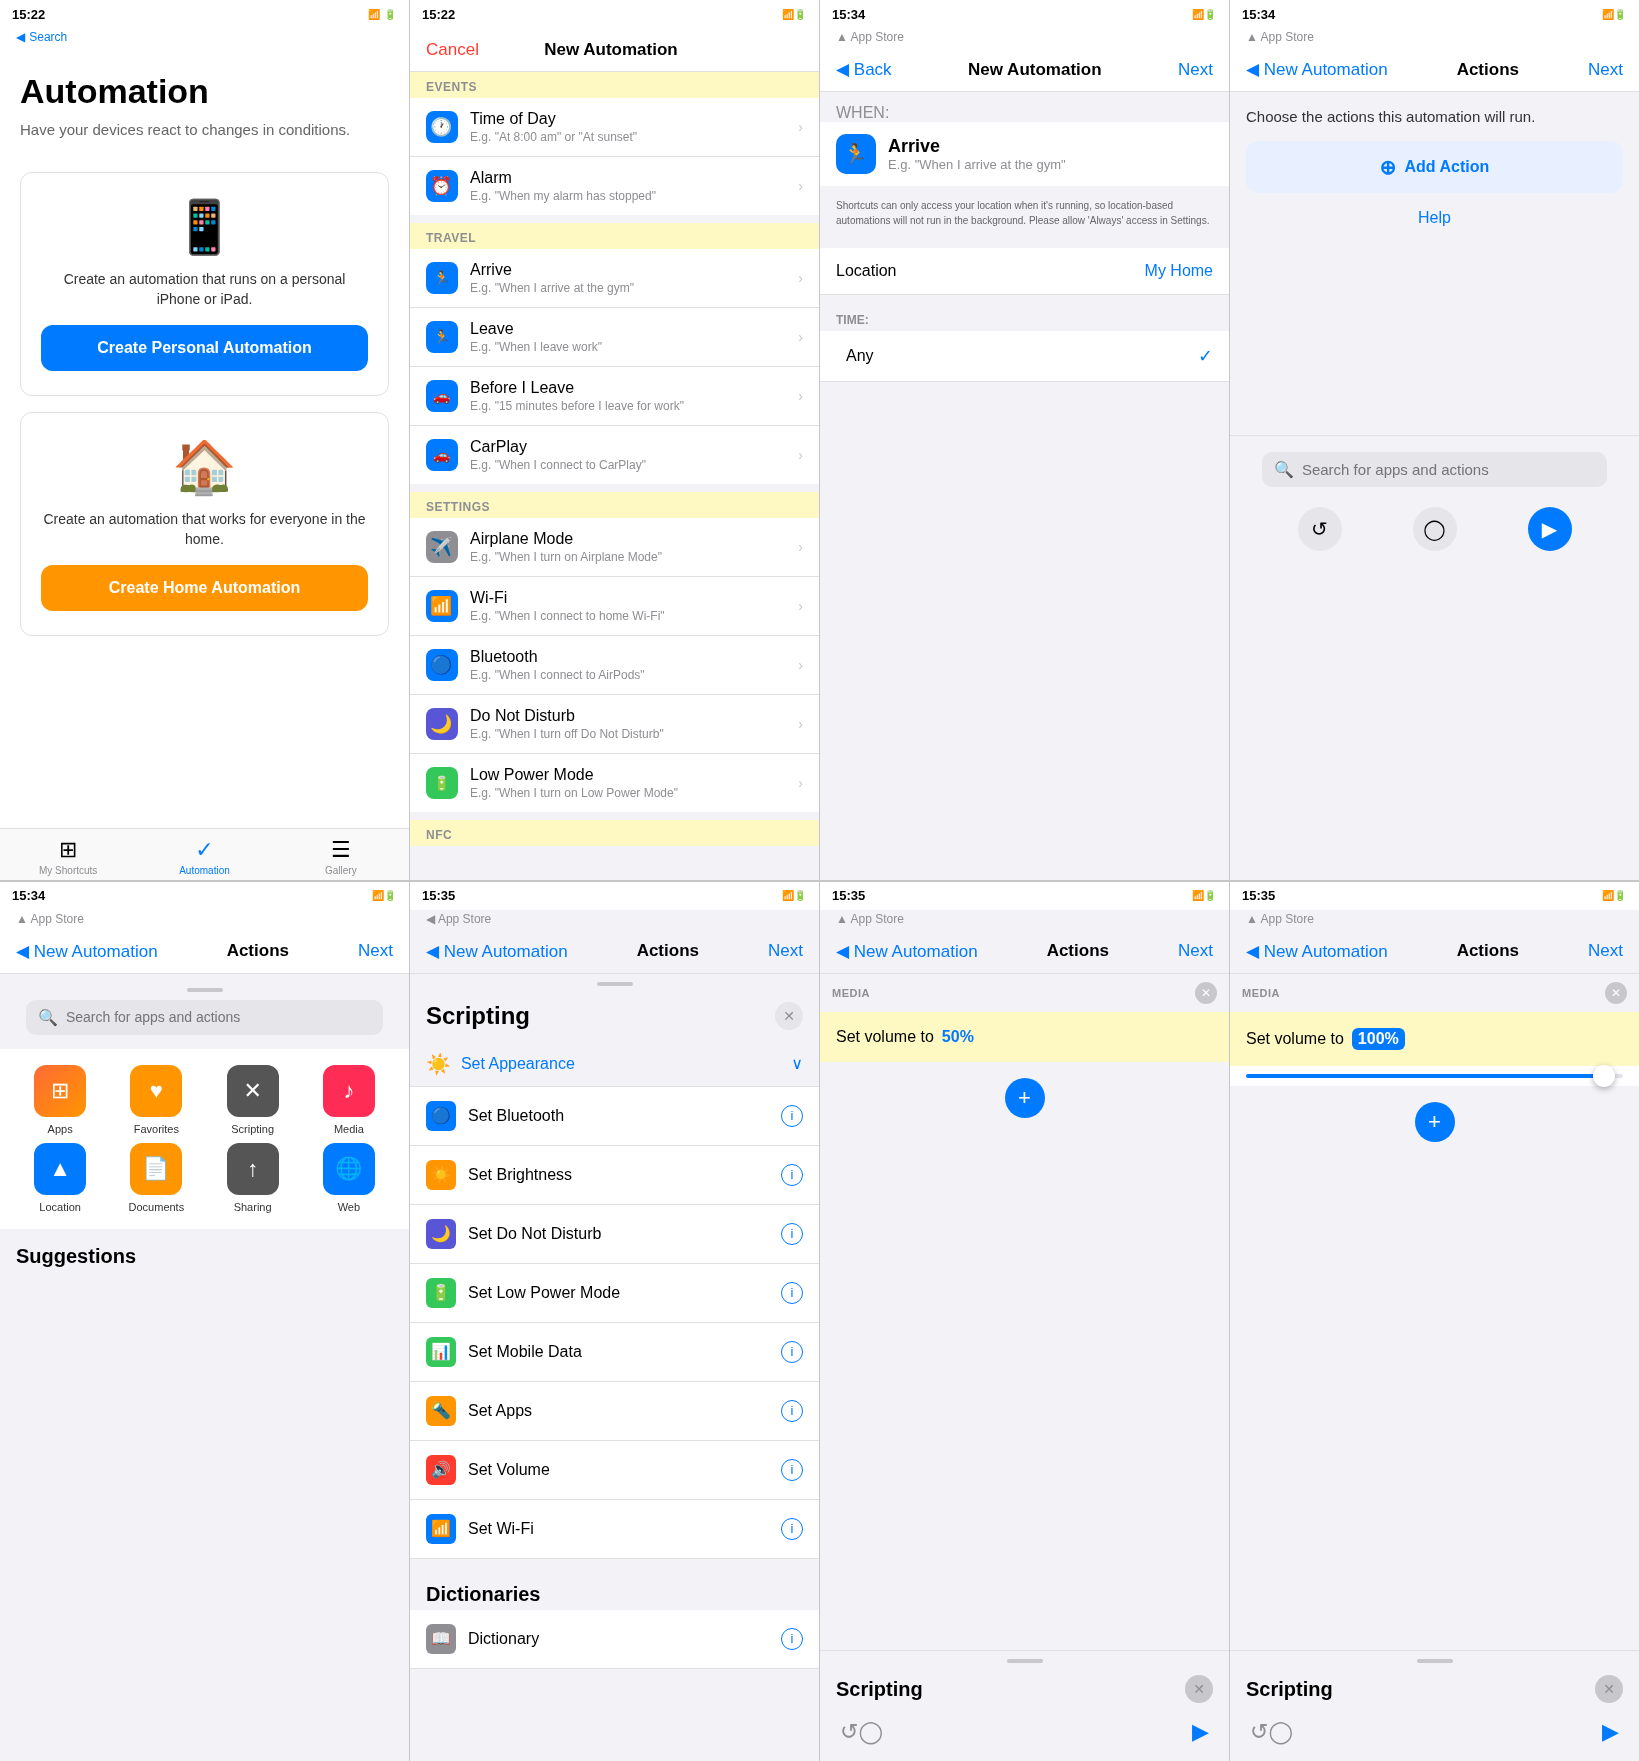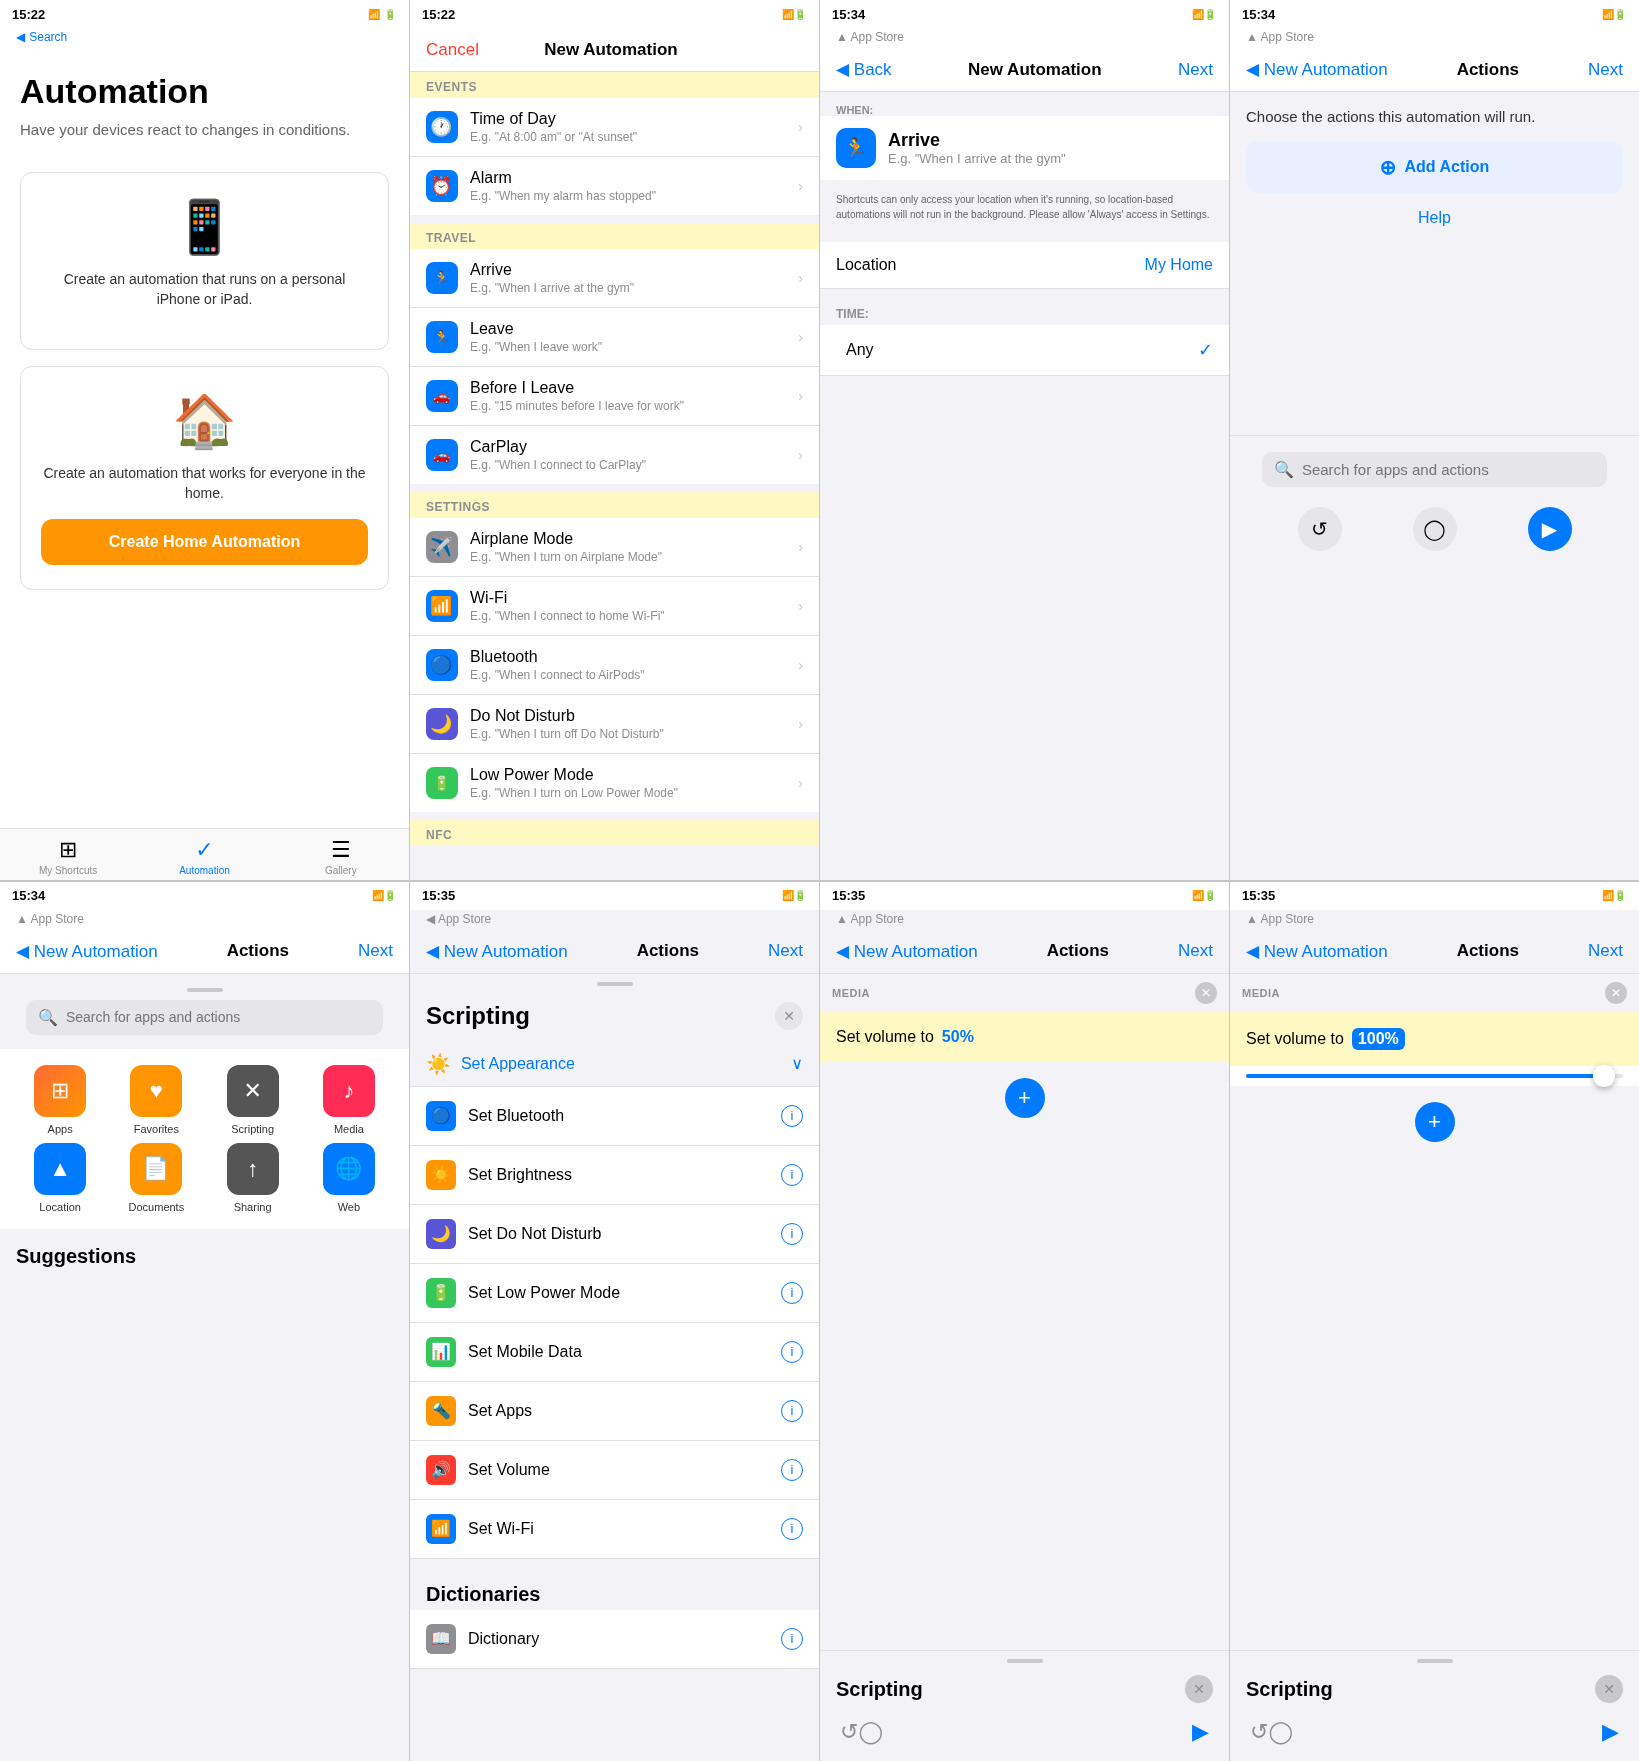--- a/index.html
+++ b/index.html
@@ -557,20 +557,21 @@
       <div class="automation-header">
         <h1>Automation</h1>
         <p>Have your devices react to changes in conditions.</p>
       </div>
 
       <div class="automation-card">
         <div class="icon-wrap">
           <span style="font-size:52px;">📱</span>
         </div>
         <p>Create an automation that runs on a personal iPhone or iPad.</p>
+        <button class="btn-personal">Create Personal Automation</button>
       </div>
 
       <div class="automation-card">
         <div class="icon-wrap">
           <span style="font-size:52px;">🏠</span>
         </div>
         <p>Create an automation that works for everyone in the home.</p>
         <button class="btn-home">Create Home Automation</button>
       </div>
     </div>
@@ -721,21 +722,21 @@
       <span style="color:#8e8e93;">▲ </span><span>App Store</span>
     </div>
 
     <div class="nav-bar">
       <span class="nav-btn">◀ <span>Back</span></span>
       <span class="nav-title">New Automation</span>
       <span class="nav-btn">Next</span>
     </div>
 
     <div class="content">
-      <div class="when-label" style="padding:12px 16px 0; font-size:11px; font-weight:700; color:#8e8e93; text-transform:uppercase;">WHEN:</div>
+      <div class="when-label" style="padding:12px 16px 0; font-size:16px; font-weight:400; color:#8e8e93; text-transform:uppercase;">WHEN:</div>
 
       <div class="arrive-row">
         <div class="arrive-icon">🏃</div>
         <div class="arrive-info">
           <h3>Arrive</h3>
           <p>E.g. "When I arrive at the gym"</p>
         </div>
       </div>
 
       <div class="info-text">Shortcuts can only access your location when it's running, so location-based automations will not run in the background. Please allow 'Always' access in Settings.</div>

